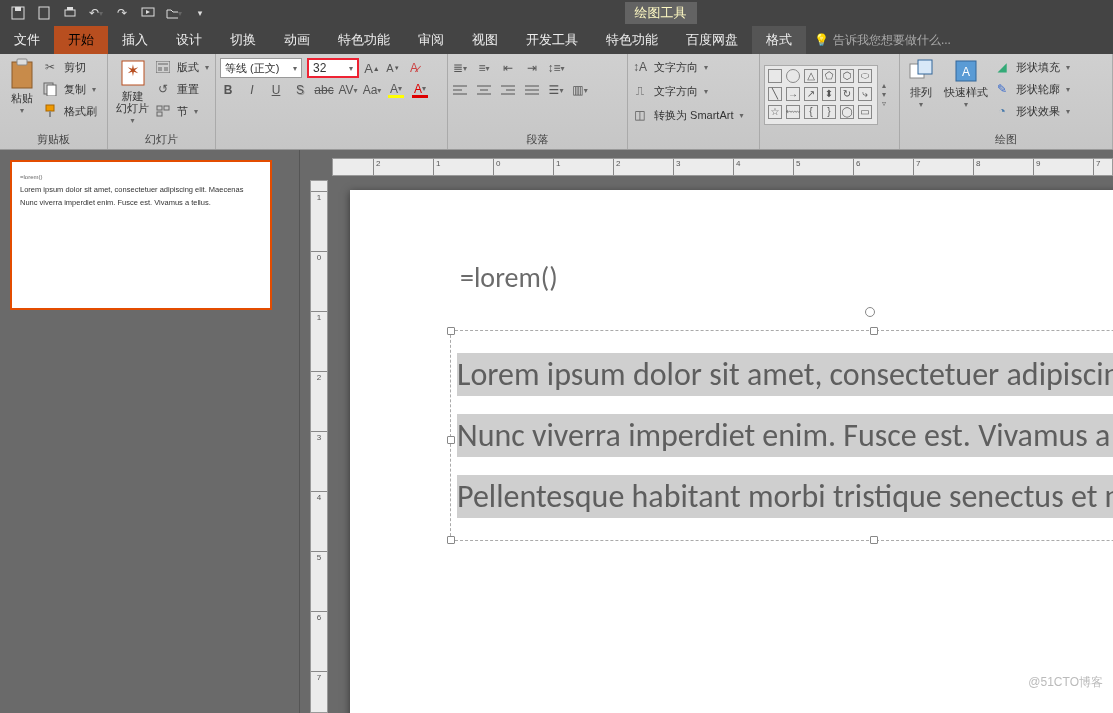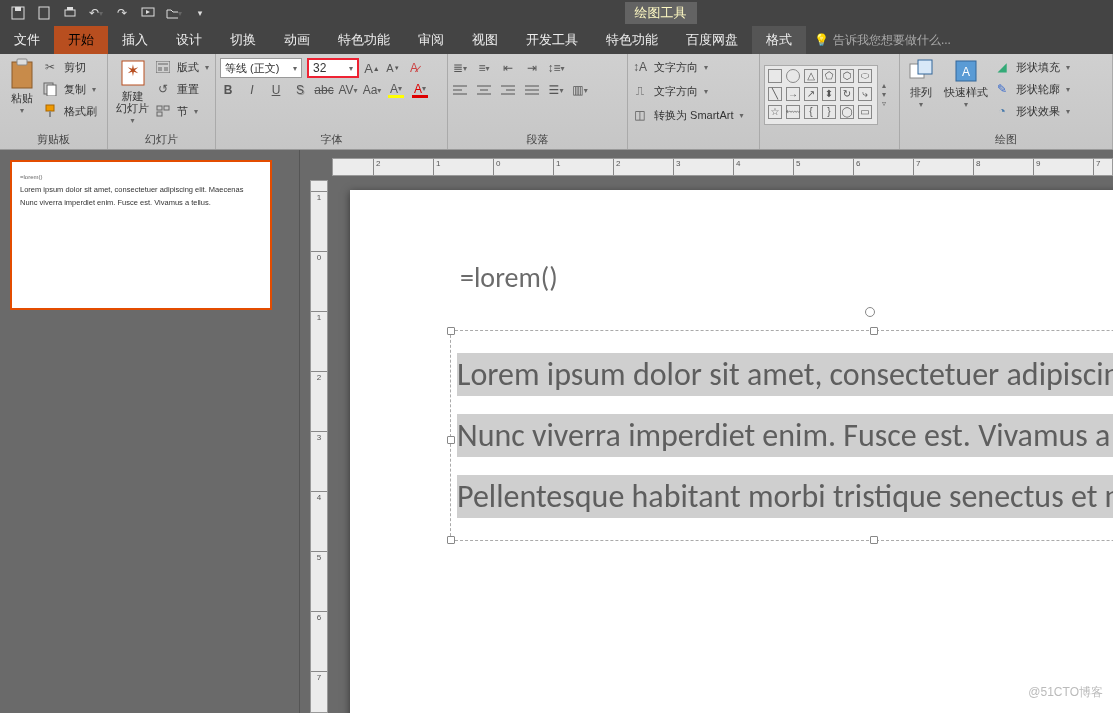--- a/index.html
+++ b/index.html
@@ -40,21 +40,21 @@
   .ruler-h { position:absolute; top:8px; left:32px; right:0; height:18px; background:#ececec; border:1px solid #999; font-size:8px; color:#555; overflow:hidden;}
   .ruler-h .mk { position:absolute; top:0; height:100%; border-left:1px solid #888; padding-left:2px;}
   .ruler-v { position:absolute; top:30px; left:10px; width:18px; bottom:0; background:#ececec; border:1px solid #999; font-size:8px; color:#555;}
   .ruler-v .mk { position:absolute; left:0; width:100%; border-top:1px solid #888; padding-top:1px; text-align:center;}
   .slide { position:absolute; top:40px; left:50px; width:1000px; height:700px; background:#fff; box-shadow:0 2px 8px rgba(0,0,0,0.5);}
   .title-box { position:absolute; top:70px; left:110px; font-size:28px; color:#6b6b6b; font-family:Calibri,Arial;}
   .text-box { position:absolute; top:140px; left:100px; width:840px; border:1px dashed #aaa; padding:4px 0;}
   .handle { width:8px; height:8px; background:#fff; border:1px solid #888; position:absolute; border-radius:1px;}
   .rotate-handle { width:10px; height:10px; border:1px solid #888; border-radius:50%; background:#fff; position:absolute; top:-24px; left:50%; transform:translateX(-50%);}
   .para { font-size:32px; color:#5e5e5e; font-family:Calibri,Arial; margin:18px 6px; background:#cfcfcf; padding:2px 0; white-space:nowrap; overflow:hidden;}
-  .watermark { position:absolute; bottom:12px; right:10px; color:#bbb; font-size:12px;}
+  .watermark { position:absolute; bottom:22px; right:10px; color:#bbb; font-size:12px;}
   svg { display:block; }
 </style>
 </head>
 <body>
 
 <div class="titlebar">
   <div class="qat">
     <span class="qat-icon">
         <svg width="14" height="14">
           <rect x="1" y="1" width="12" height="12" fill="none" stroke="#ddd"></rect>
@@ -228,21 +228,20 @@
         <span class="ico">
               <s>abc</s>
             </span>
         <span class="ico">AV<span class="drop">▾</span></span>
         <span class="ico">Aa<span class="drop">▾</span></span>
         <span class="ico" style="border-bottom:3px solid #ff0;">A<span class="drop">▾</span></span>
         <span class="ico" style="border-bottom:3px solid #d00;color:#d00;">A<span class="drop">▾</span></span>
       </div>
     </div>
       </div>
-    <div class="group-label">字体</div>
   </div>
 
   <div class="group" style="width:180px;">
     <div class="group-body">
         <div class="stack" style="gap:6px; padding-top:4px;">
       <div class="icon-row" style="gap:8px;">
         <span class="ico">≣<span class="drop">▾</span></span>
         <span class="ico">≡<span class="drop">▾</span></span>
         <span class="ico">⇤</span>
         <span class="ico">⇥</span>

